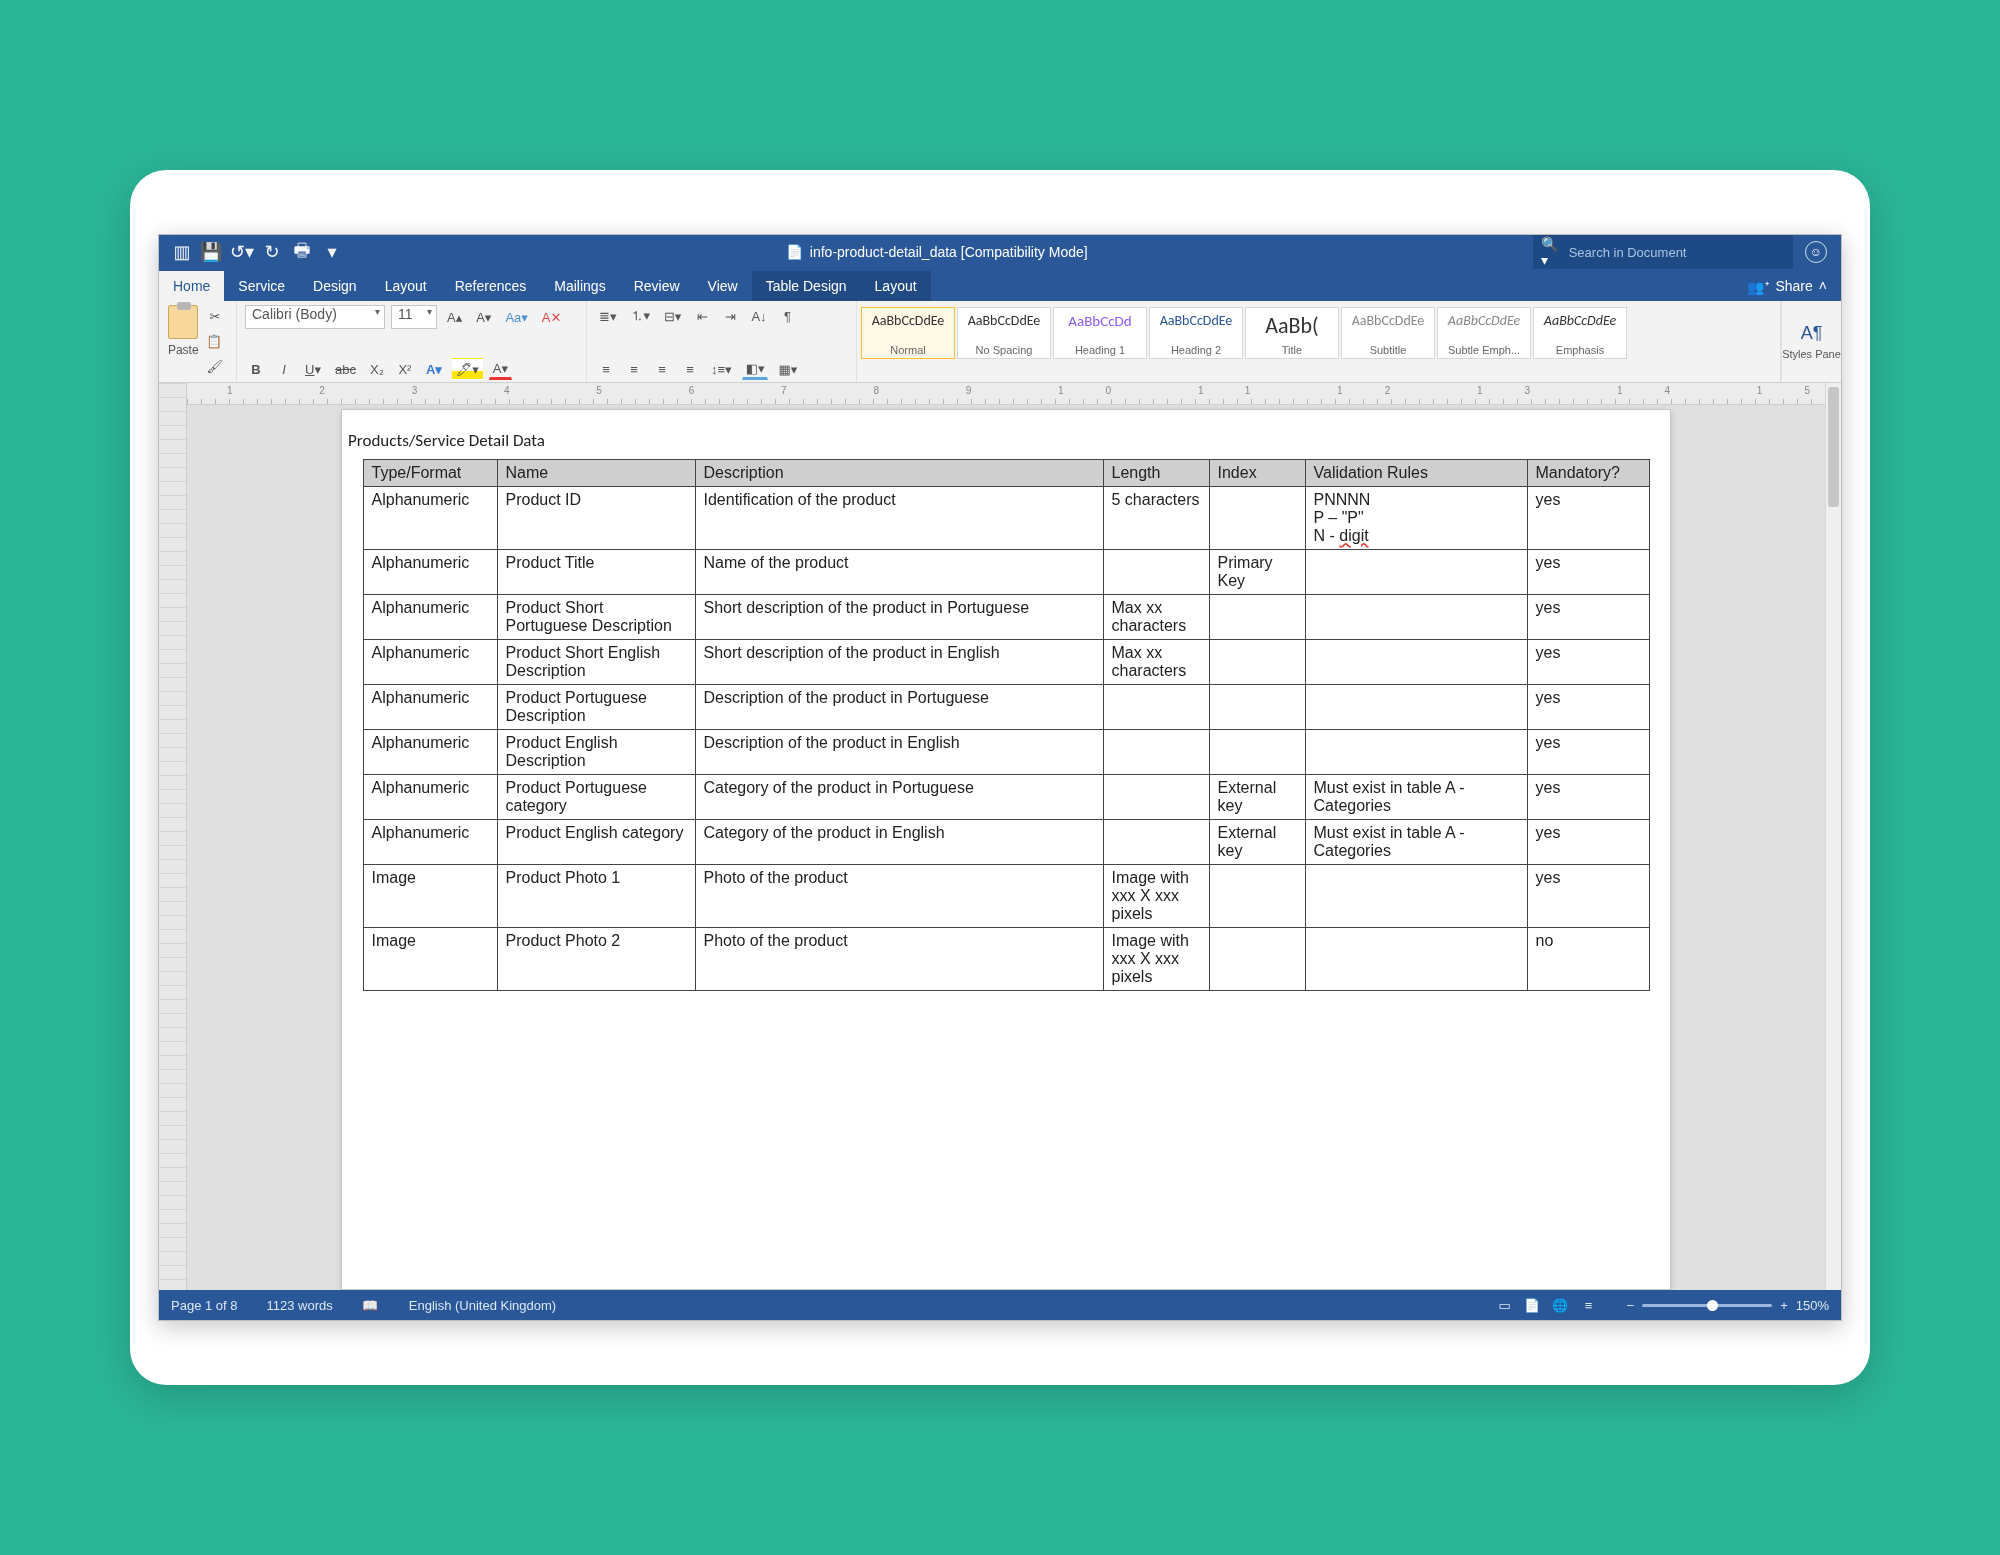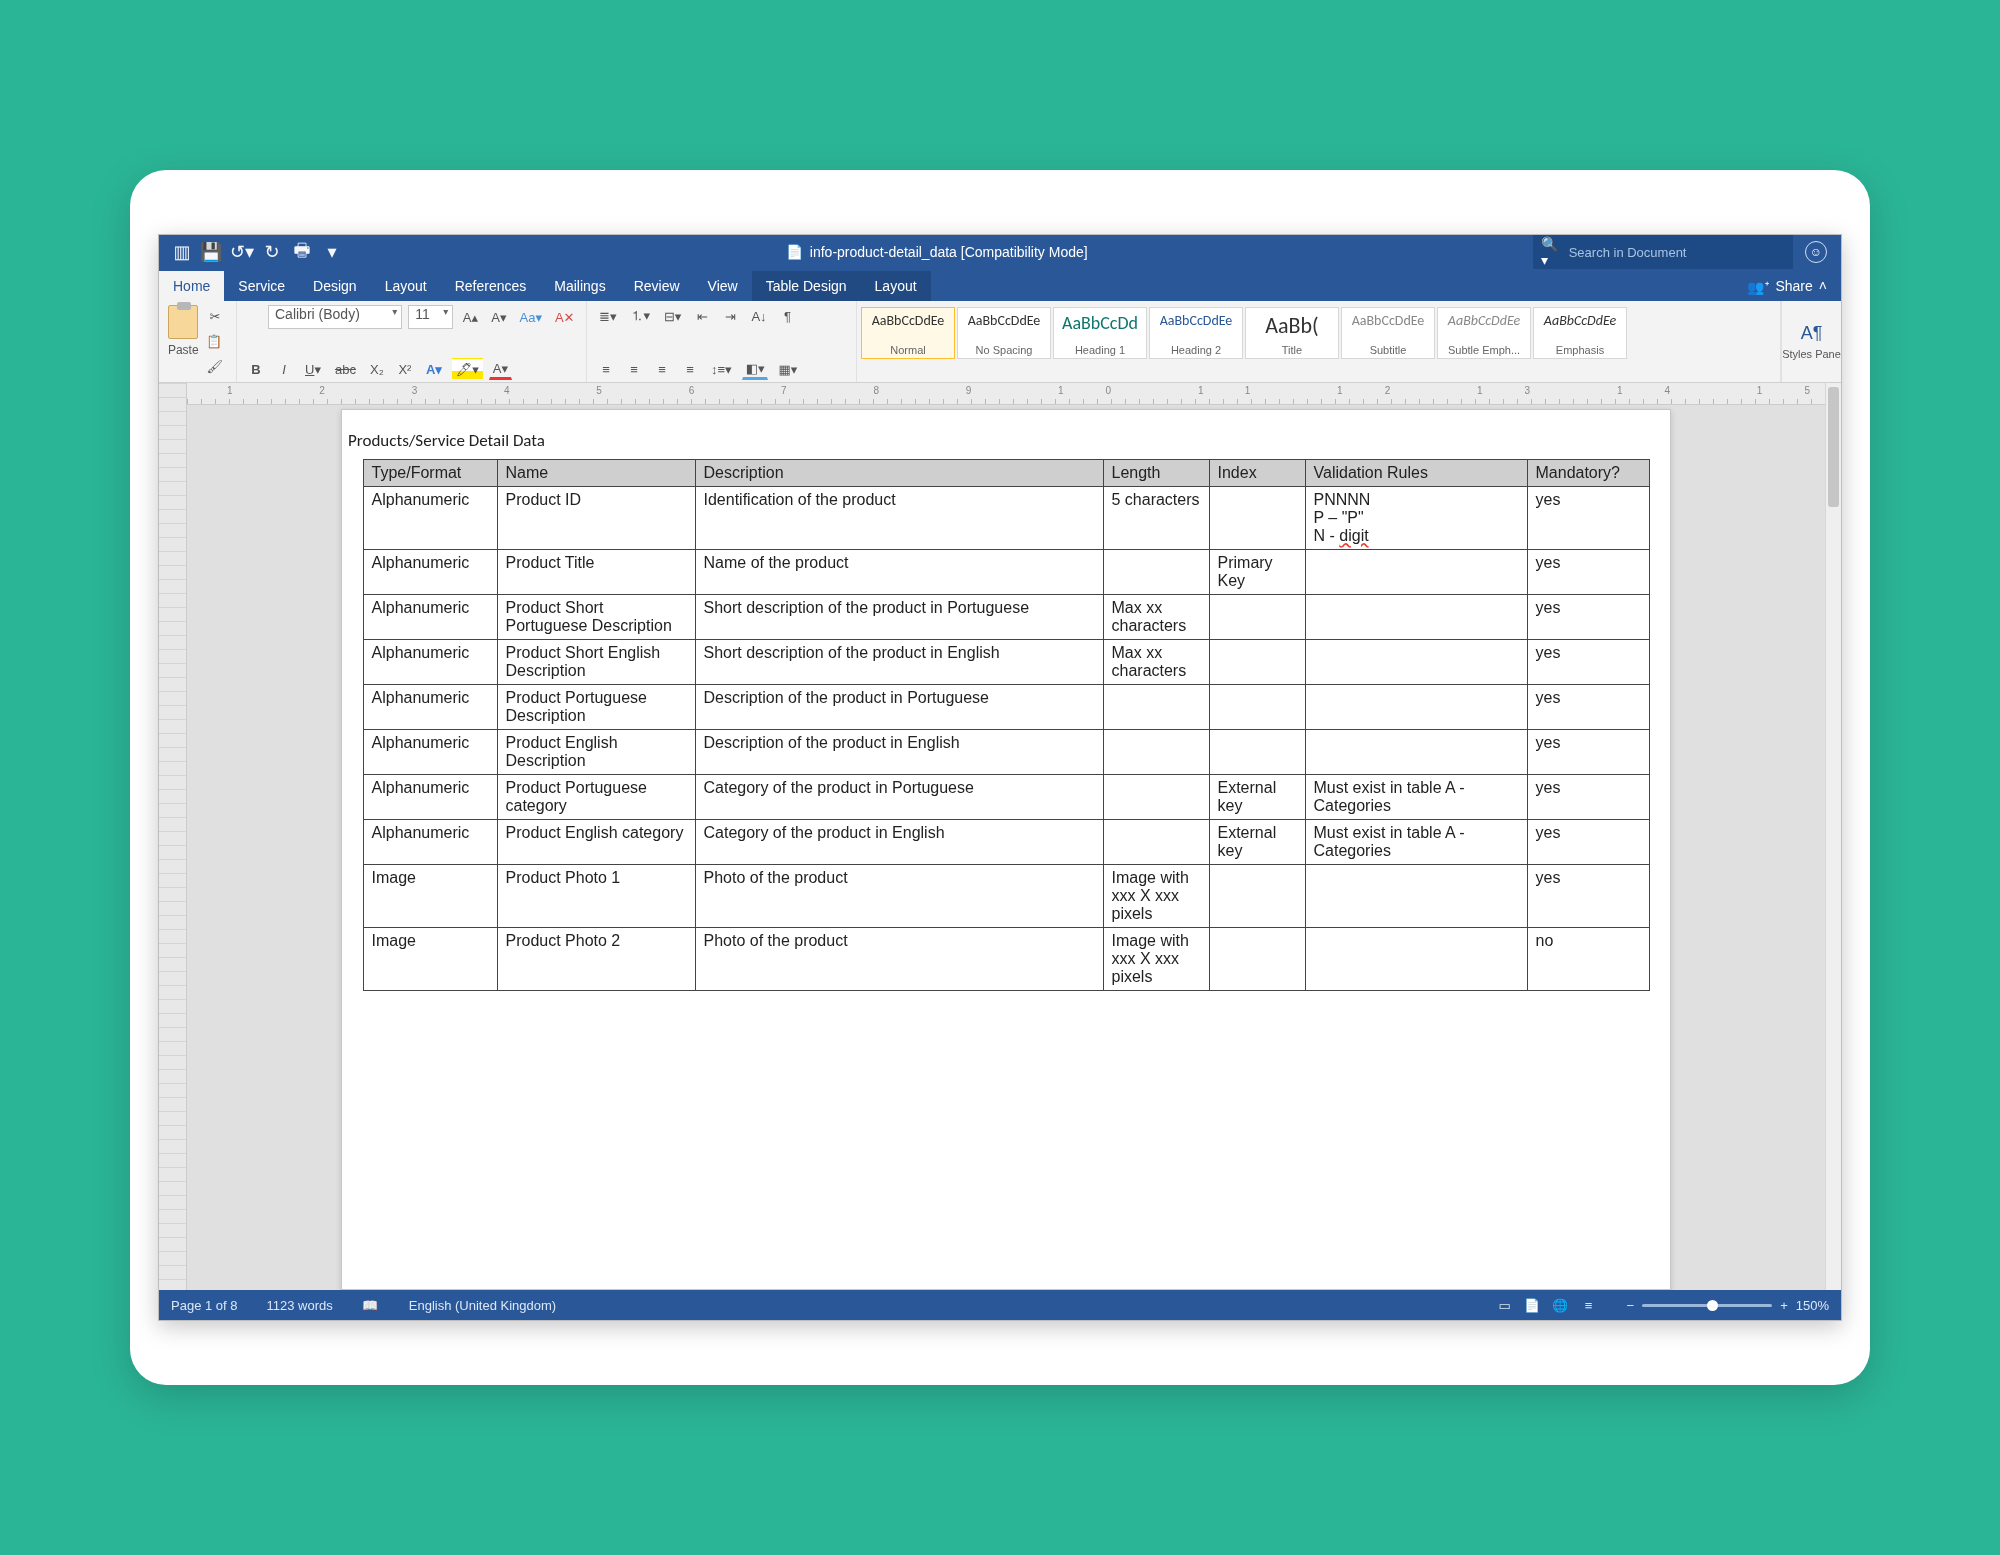--- a/index.html
+++ b/index.html
@@ -130,21 +130,21 @@
         <div style="display:flex; flex-direction:column; gap:3px;">
           <span class="btn-sm">✂</span>
           <span class="btn-sm">📋</span>
           <span class="btn-sm">🖌</span>
         </div>
       </div>
     </div>
 
     <div class="group" style="width:350px;">
       <div class="row">
-        <div class="dropdown" style="width:140px;margin-left:23px;">Calibri (Body)</div>
+        <div class="dropdown" style="width:140px;">Calibri (Body)</div>
         <div class="dropdown" style="width:46px;">11</div>
         <span class="btn-sm">A▴</span>
         <span class="btn-sm">A▾</span>
         <span class="btn-sm" style="color:#4a90d9;">Aa▾</span>
         <span class="btn-sm" style="color:#d94a4a;">A✕</span>
       </div>
       <div class="row">
         <span class="btn-sm">
               <b>B</b>
             </span>
@@ -188,21 +188,21 @@
       <div class="row" style="gap:2px;">
         <div class="stylebox sel">
               <span class="preview">AaBbCcDdEe</span>
               <span class="lbl">Normal</span>
             </div>
         <div class="stylebox">
               <span class="preview">AaBbCcDdEe</span>
               <span class="lbl">No Spacing</span>
             </div>
         <div class="stylebox">
-              <span class="preview" style="color:#0f766e;font-size:18px;text-align:center;">AaBbCcDd</span>
+              <span class="preview" style="color:#8b5cf6;font-size:15px;text-align:center;">AaBbCcDd</span>
               <span class="lbl">Heading 1</span>
             </div>
         <div class="stylebox">
               <span class="preview" style="color:#2a5797;">AaBbCcDdEe</span>
               <span class="lbl">Heading 2</span>
             </div>
         <div class="stylebox">
               <span class="preview" style="font-size:22px;">AaBb(</span>
               <span class="lbl">Title</span>
             </div>

